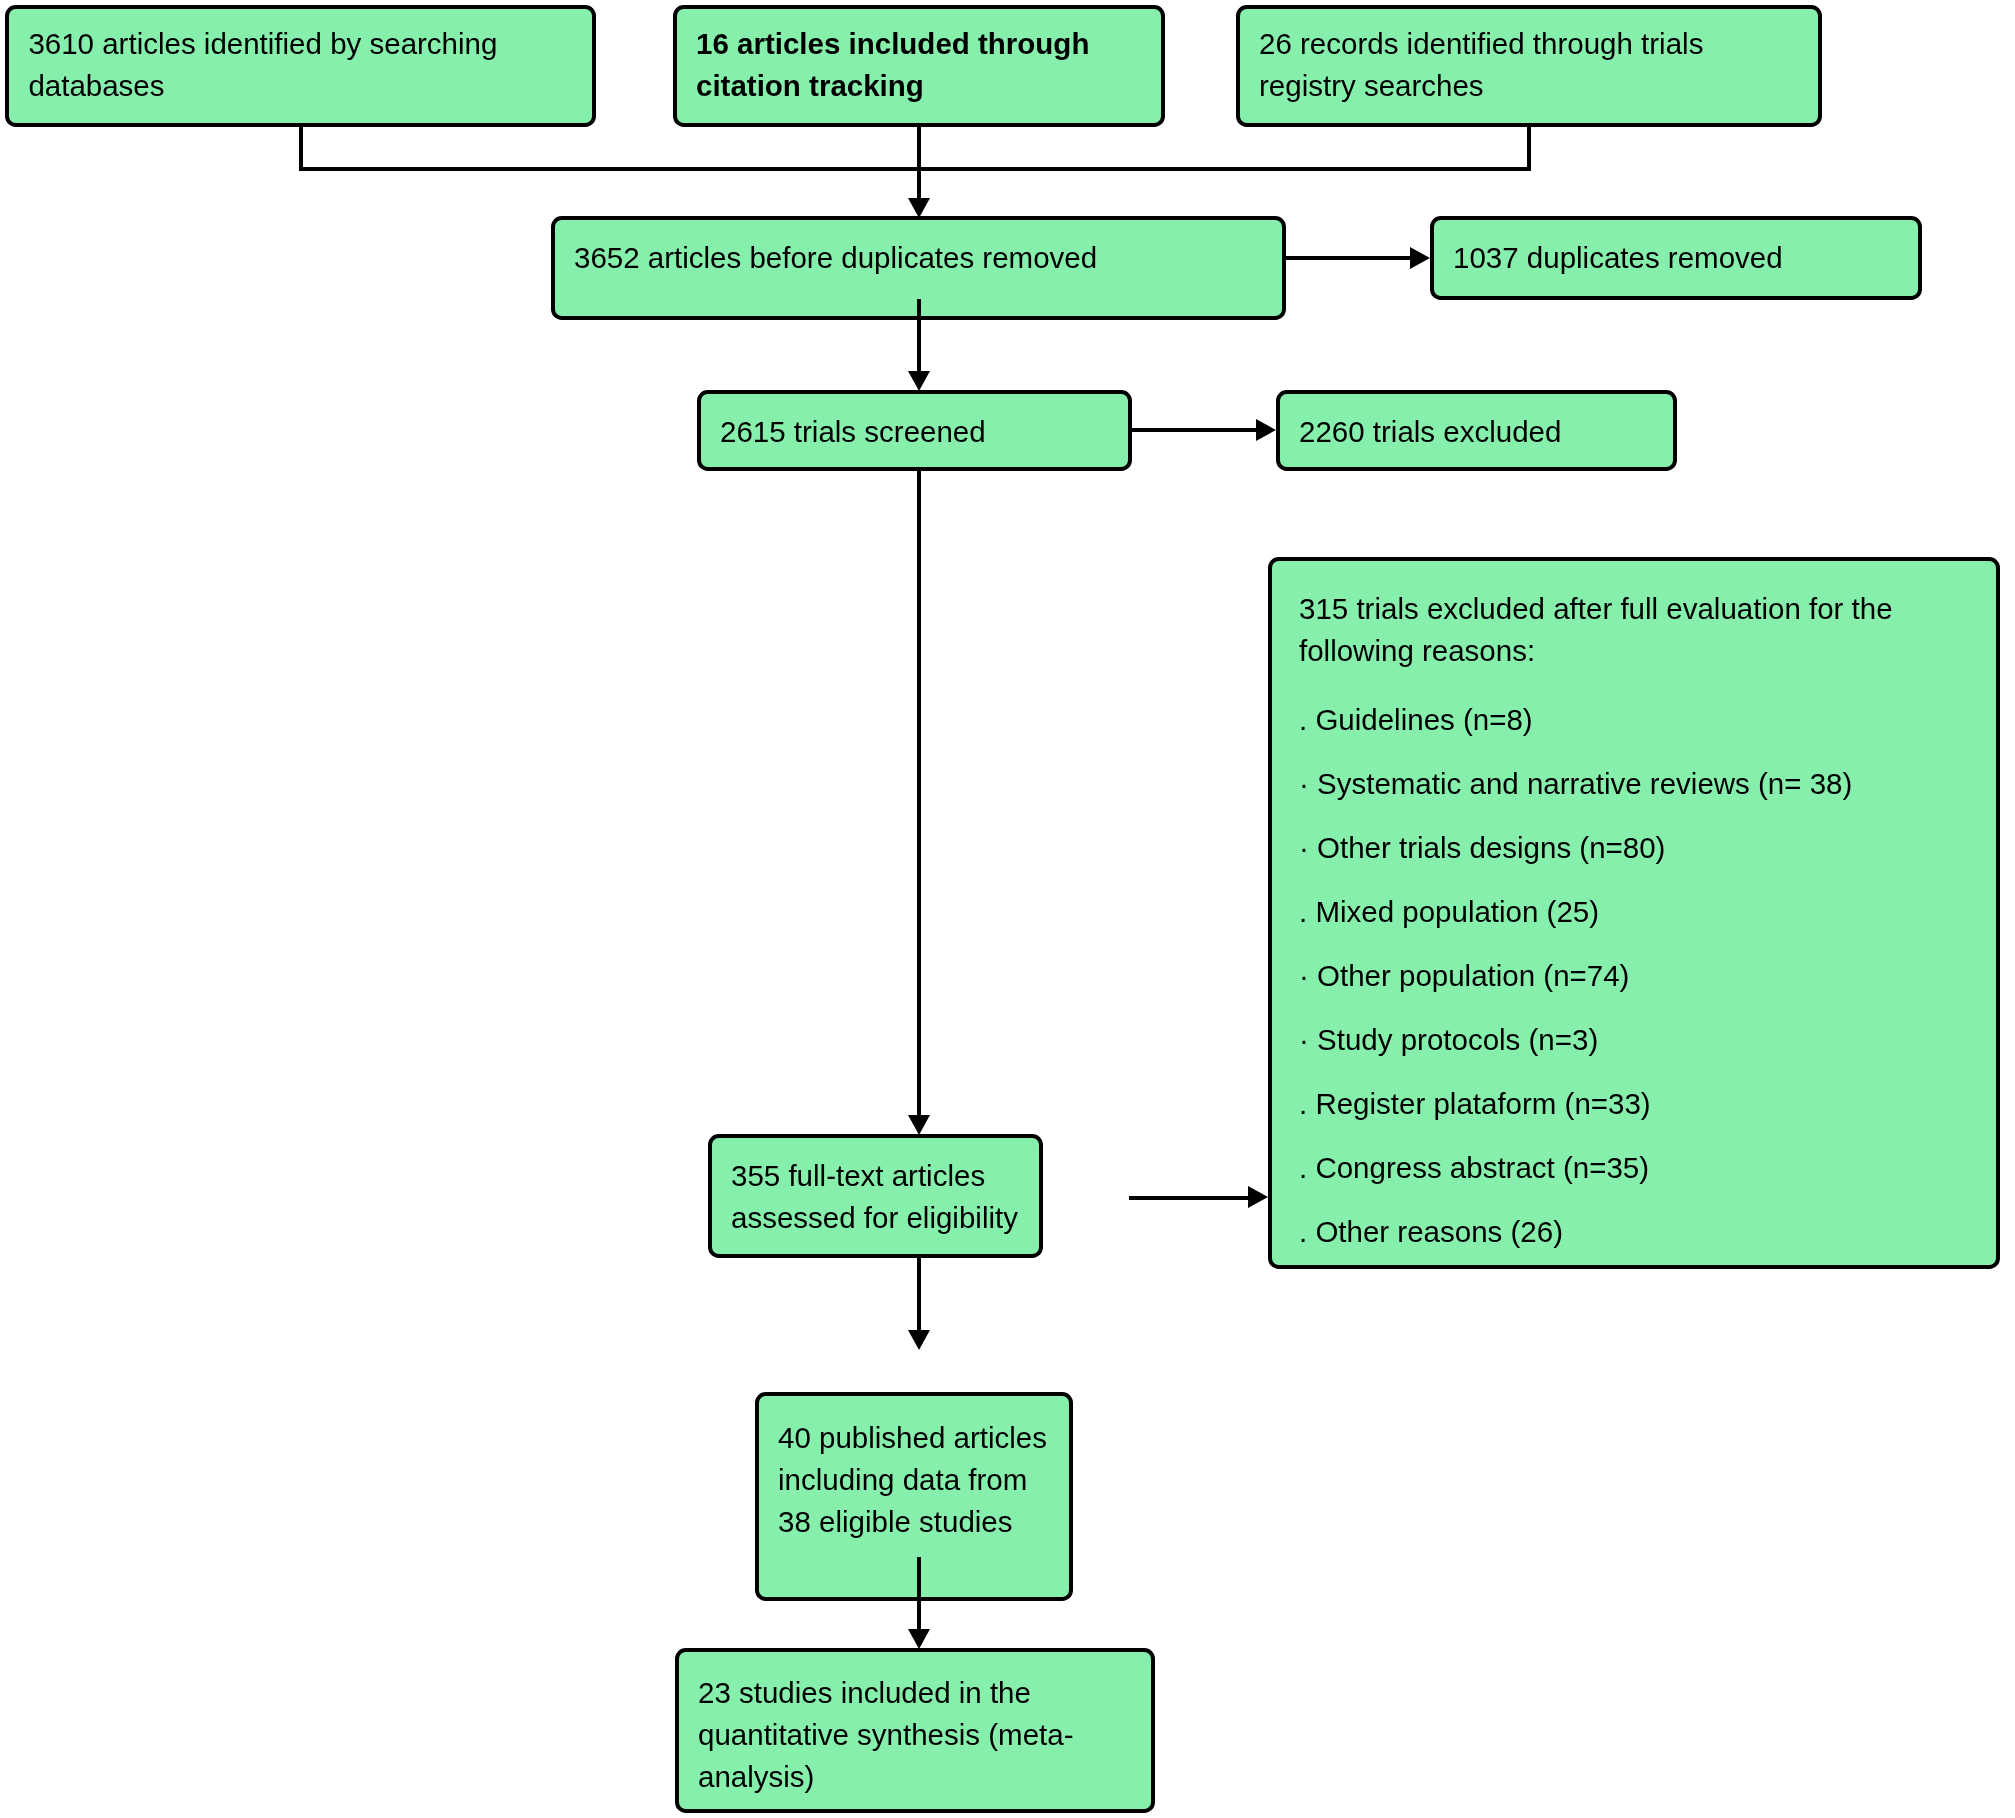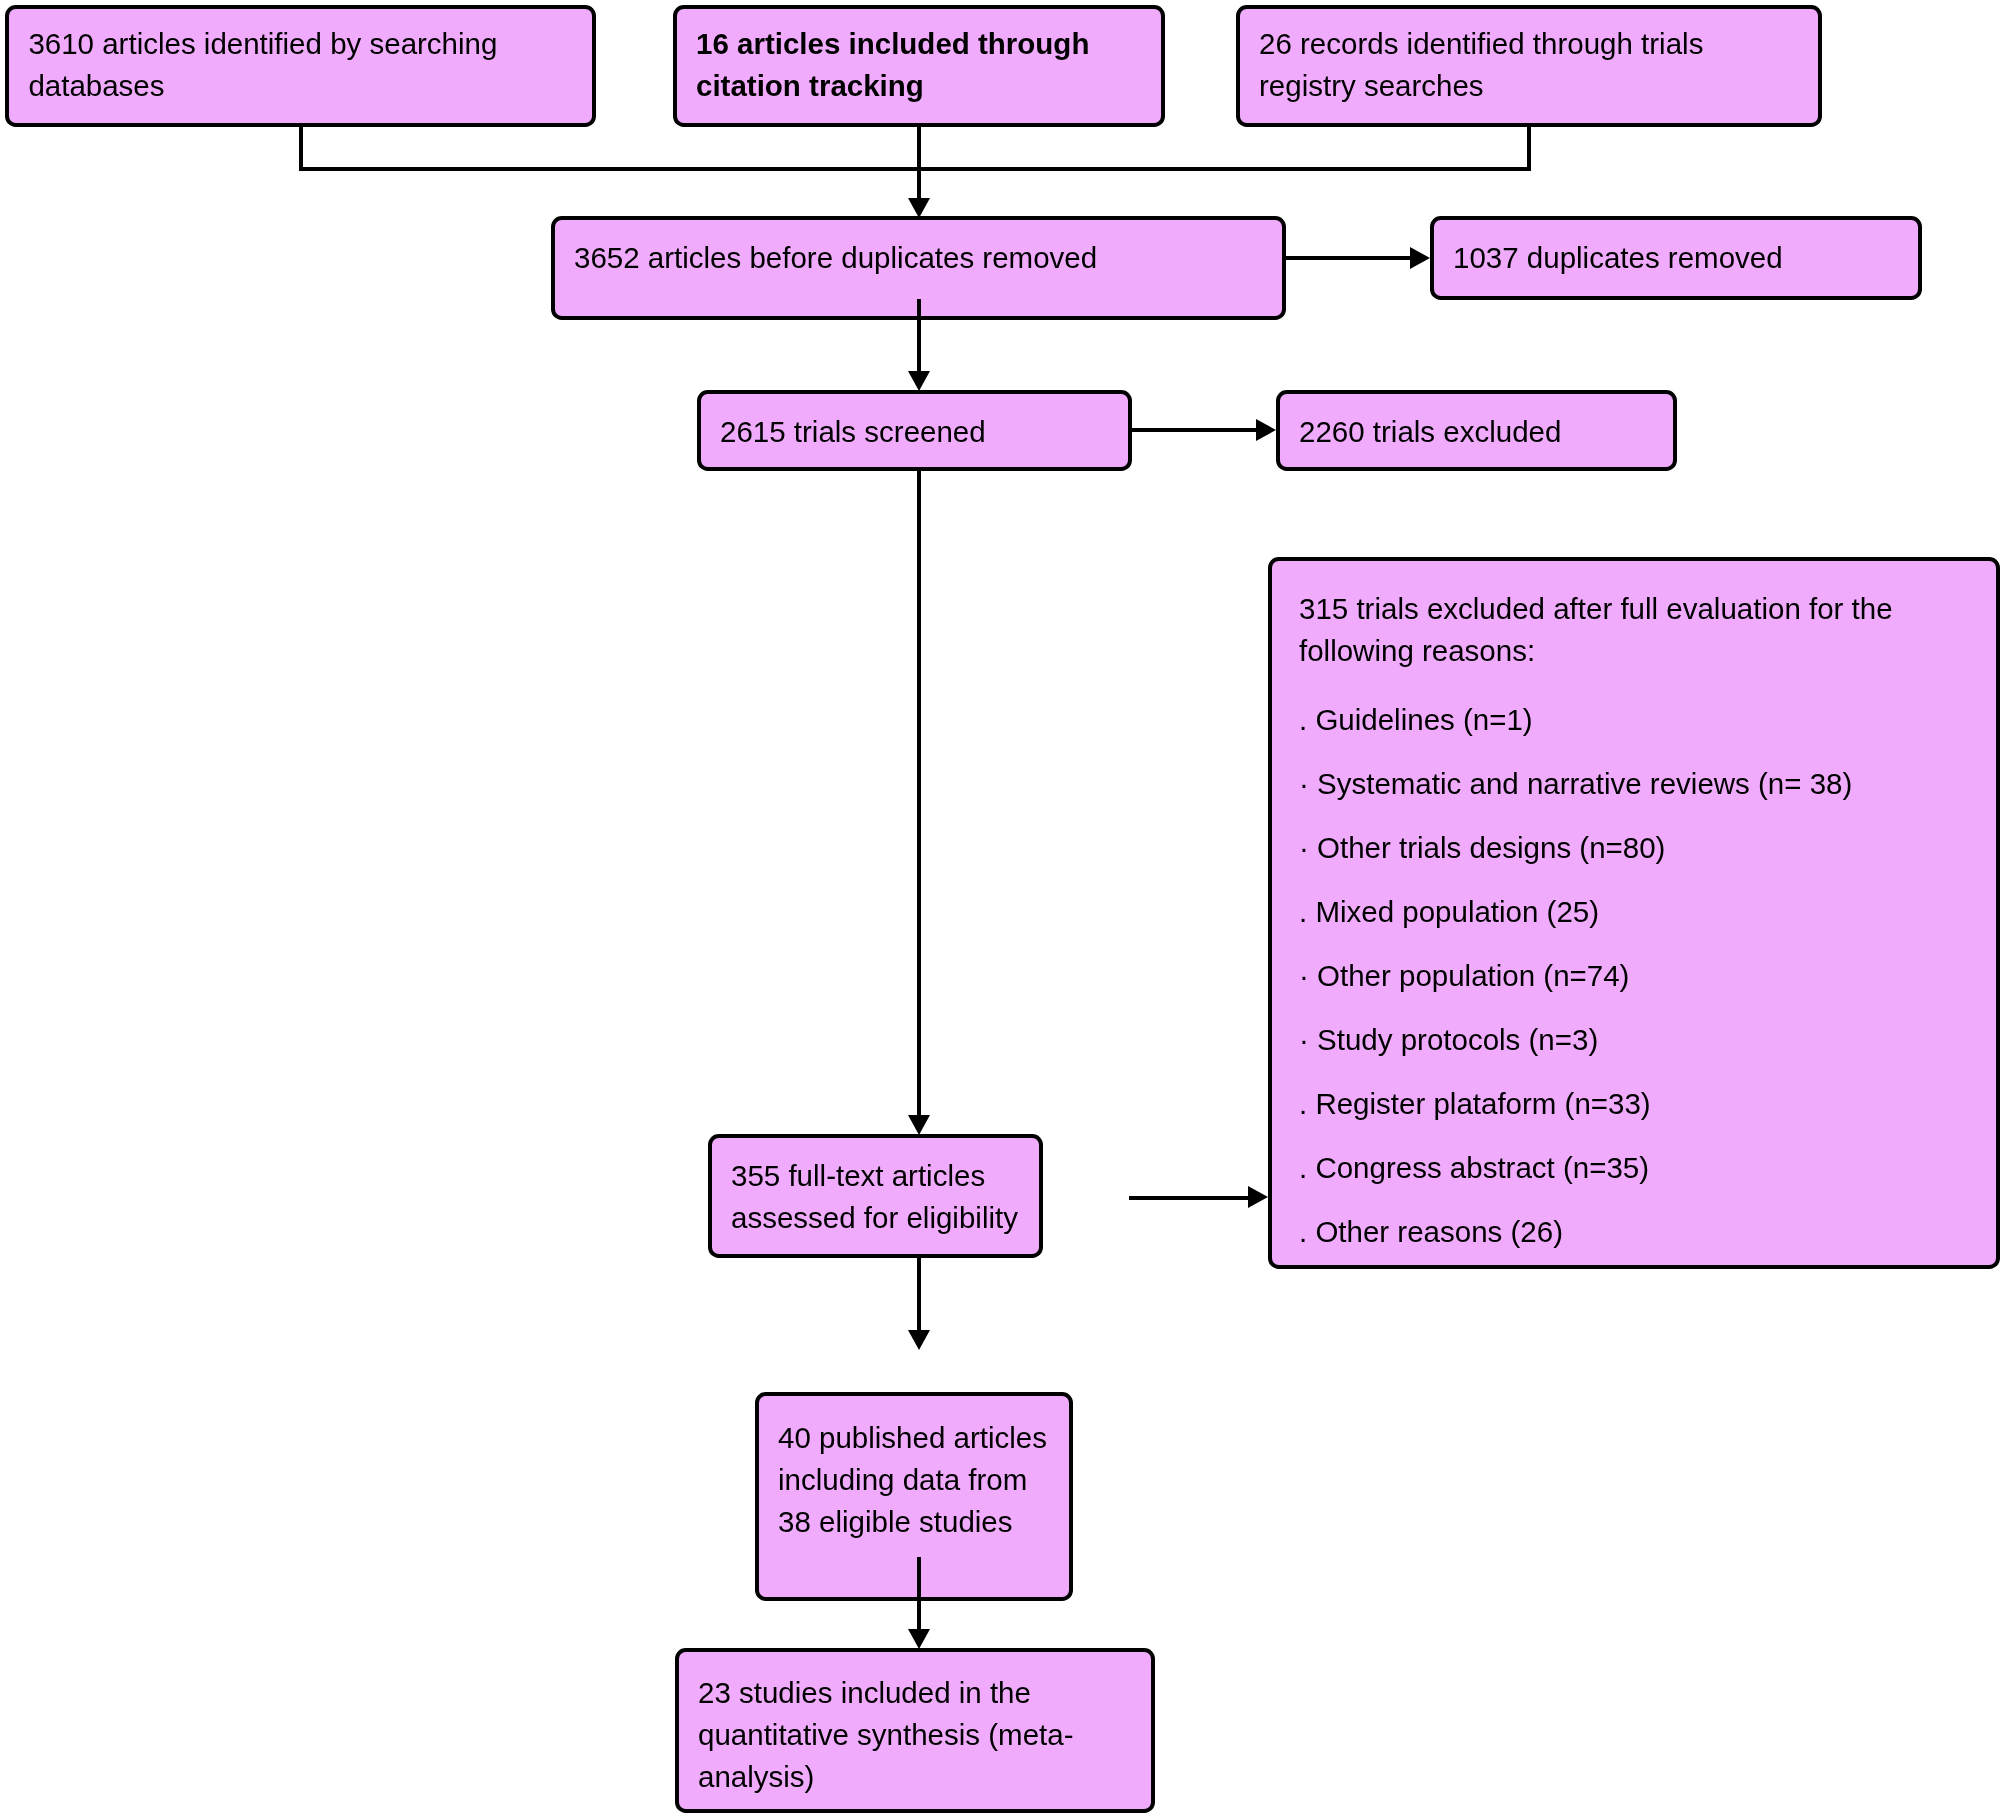--- a/index.html
+++ b/index.html
@@ -7,21 +7,21 @@
     position: relative;
     width: 2015px;
     height: 1818px;
     background: #ffffff;
     font-family: "Liberation Sans", sans-serif;
     color: #000000;
   }
   .box {
     position: absolute;
     box-sizing: border-box;
-    background: #f0abfc;
+    background: #86efac;
     border: 4px solid #000000;
     border-radius: 10.7px;
     font-size: 29.5px;
     line-height: 42px;
     color: #000000;
     padding: 13.4px 19px;
   }
   .box.single { padding-top: 17.4px; }
   .vline { position: absolute; width: 4px; background: #000000; }
   .hline { position: absolute; height: 4px; background: #000000; }
@@ -90,21 +90,21 @@
   <div class="box single" style="left:1276px; top:390px; width:401px; height:81px;">
     <span>2260 trials excluded</span>
   </div>
 
   <div class="vline" style="left:917px; top:471px; height:646px;"></div>
   <div class="arr-down" style="left:908px; top:1115px;"></div>
 
   <div class="box reasons-box" style="left:1268px; top:557px; width:732px; height:712px;">
     <p class="reasons-header">315 trials excluded after full evaluation for the following reasons:</p>
     <ul class="reasons-list">
-      <li>. Guidelines (n=1)</li>
+      <li>. Guidelines (n=8)</li>
       <li>· Systematic and narrative reviews (n= 38)</li>
       <li>· Other trials designs (n=80)</li>
       <li>. Mixed population (25)</li>
       <li>· Other population (n=74)</li>
       <li>· Study protocols (n=3)</li>
       <li>. Register plataform (n=33)</li>
       <li>. Congress abstract (n=35)</li>
       <li>. Other reasons (26)</li>
     </ul>
   </div>

